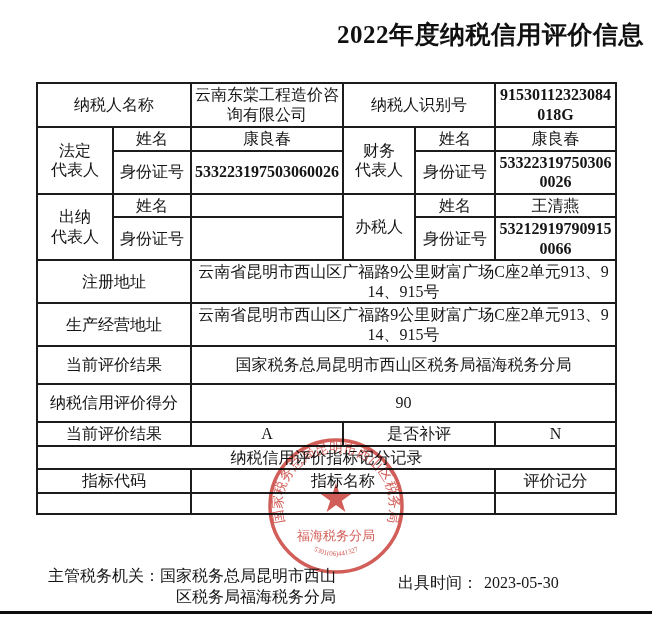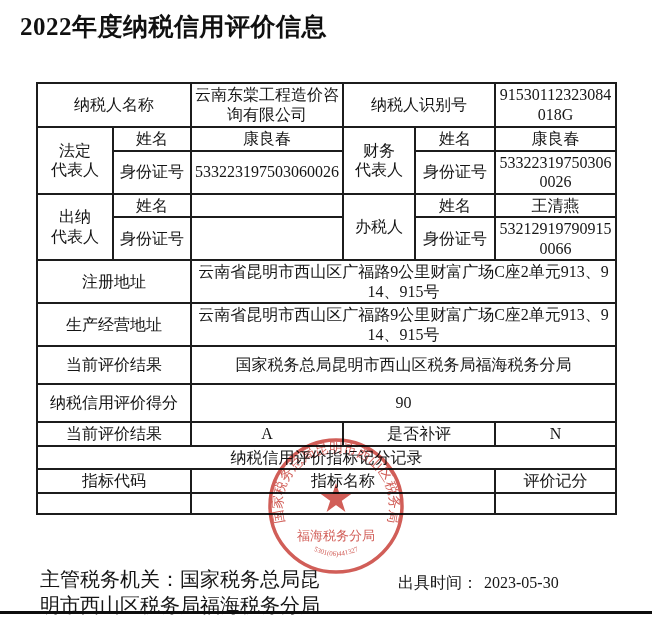--- a/index.html
+++ b/index.html
@@ -1,41 +1,41 @@
 <!DOCTYPE html>
 <html><head>
 <meta charset="utf-8">
 <style>
   html,body{margin:0;padding:0;background:#ffffff;}
   .page{
     position:relative;width:652px;height:620px;background:#ffffff;overflow:hidden;
     font-family:"Liberation Serif","DejaVu Serif",serif;color:#151515;
   }
   .title{
-    position:absolute;top:10px;left:0;right:0;margin:0;
-    text-align:left;font-size:25px;font-weight:bold;letter-spacing:0.5px;color:#101010;padding-left:20px;
+    position:absolute;top:10px;left:0;right:0;margin:8px;
+    text-align:right;font-size:25px;font-weight:bold;letter-spacing:0.5px;color:#101010;padding-left:20px;
   }
   table.grid{
     position:absolute;left:36px;top:82px;
     border-collapse:collapse;table-layout:fixed;width:579px;
   }
   table.grid td{
     border:2px solid #1c1c1c;
     text-align:center;vertical-align:middle;
     font-size:16px;line-height:1.22;padding:1px 3px;
     overflow:hidden;word-break:break-all;
   }
   tr.rA{height:44px;margin-top:21px;}
   tr.rB{height:21px;}
   tr.rC{height:38px;margin-left:36px;}
-  td.num{font-size:15px;padding:0 4px;}
+  td.num{font-size:15px;padding:0 4px;font-weight:bold;}
   td.pre{white-space:pre-line;}
   .footer-authority{
     position:absolute;left:40px;top:566px;width:296px;
-    text-align:left;font-size:20px;line-height:1.3;word-break:break-all;
+    text-align:right;font-size:16px;line-height:1.3;word-break:break-all;
   }
   .footer-issued{
     position:absolute;left:398px;top:573px;font-size:16px;white-space:nowrap;
   }
   .footer-issued .date{margin-left:6px;margin-top:40px;}
   .bottom-rule{
     position:absolute;left:0;top:611px;width:652px;height:3px;background:#0d0d0d;
   }
   .stamp{
     position:absolute;left:266px;top:436px;width:140px;height:140px;

